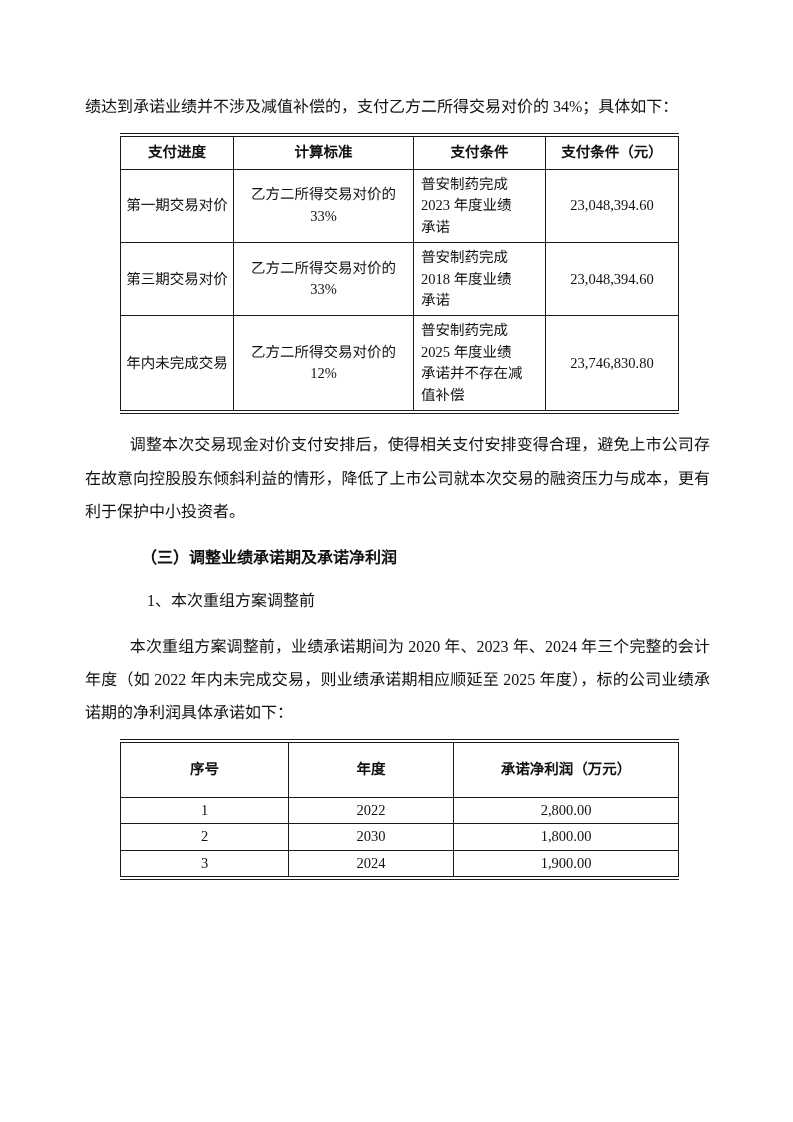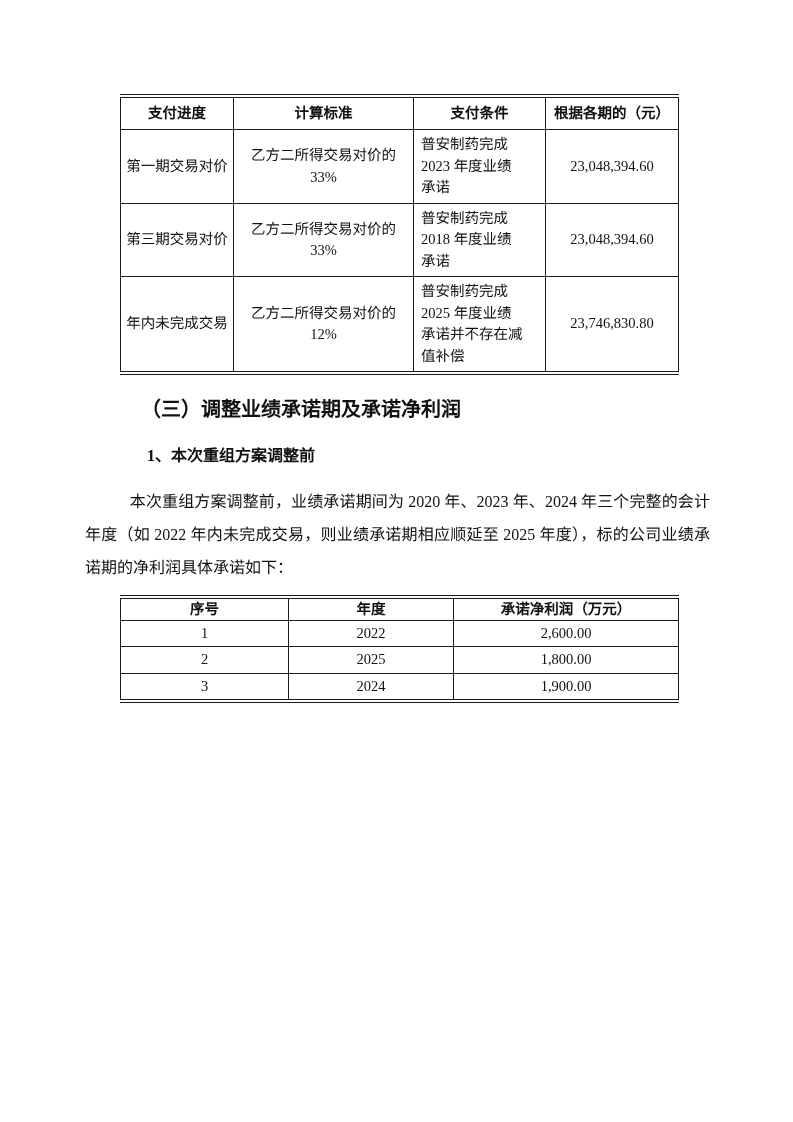--- a/index.html
+++ b/index.html
@@ -24,29 +24,29 @@
   
   .para {
     font-size: 16px;
     line-height: 2.08;
     text-align: justify;
     margin: 0 0 10px 0;
   }
   .para.indent { text-indent: 2.8em; }
   .para.no-indent { text-indent: 0; }
   .heading-3 {
-    font-size: 20px;
+    font-size: 16px;
     font-weight: bold;
     line-height: 2.05;
     margin: 14px 0 10px 0;
     padding-left: 56px;
   }
   .heading-sub {
     font-size: 16px;
-    font-weight: bold;
+    font-weight: normal;
     line-height: 2.05;
     margin: 10px 0 12px 0;
     padding-left: 62px;
   }
   
   table.doc-table {
     border-collapse: collapse;
     table-layout: fixed;
     width: 558px;
     margin: 4px 0 14px 35px;
@@ -59,41 +59,42 @@
     border: 1px solid #1a1a1a;
     line-height: 1.48;
     vertical-align: middle;
     text-align: center;
     padding: 4px 5px;
     overflow: hidden;
   }
   table.doc-table th { font-weight: bold; padding: 5px 0; }
   table.doc-table td.left { text-align: left; padding-left: 7px; padding-right: 22px; }
   table.profit td { padding: 2px 4px; }
-  table.profit th { padding: 0 4px; margin-top: 47px; }
+  table.profit th { padding: 16px 4px; margin-top: 47px; }
 </style>
 </head>
 <body>
 
 <div class="page">
 
+  <p class="para no-indent">绩达到承诺业绩并不涉及减值补偿的，支付乙方二所得交易对价的 34%；具体如下：</p>
 
   <table class="doc-table payment">
     <colgroup>
       <col style="width:113px">
         <col style="width:180px">
         <col style="width:132px">
         <col style="width:133px">
     </colgroup>
     <thead>
       <tr>
         <th>支付进度</th>
         <th>计算标准</th>
         <th>支付条件</th>
-        <th>根据各期的（元）</th>
+        <th>支付条件（元）</th>
       </tr>
     </thead>
     <tbody>
       <tr>
         <td>第一期交易对价</td>
         <td>乙方二所得交易对价的 33%</td>
         <td class="left">普安制药完成 2023 年度业绩承诺</td>
         <td>23,048,394.60</td>
       </tr>
       <tr>
@@ -106,20 +107,21 @@
         <td>年内未完成交易</td>
         <td>乙方二所得交易对价的 12%</td>
         <td class="left">普安制药完成 2025 年度业绩承诺并不存在减值补偿</td>
         <td>23,746,830.80</td>
       </tr>
     </tbody>
   </table>
 
 
 
+  <p class="para indent">调整本次交易现金对价支付安排后，使得相关支付安排变得合理，避免上市公司存在故意向控股股东倾斜利益的情形，降低了上市公司就本次交易的融资压力与成本，更有利于保护中小投资者。</p>
 
   <div class="heading-3">（三）调整业绩承诺期及承诺净利润</div>
 
   <div class="heading-sub">1、本次重组方案调整前</div>
 
   <p class="para indent">本次重组方案调整前，业绩承诺期间为 2020 年、2023 年、2024 年三个完整的会计年度（如 2022 年内未完成交易，则业绩承诺期相应顺延至 2025 年度），标的公司业绩承诺期的净利润具体承诺如下：</p>
 
   <table class="doc-table profit">
     <colgroup>
       <col style="width:168px">
@@ -130,25 +132,25 @@
       <tr>
         <th>序号</th>
         <th>年度</th>
         <th>承诺净利润（万元）</th>
       </tr>
     </thead>
     <tbody>
       <tr>
         <td>1</td>
         <td>2022</td>
-        <td>2,600.00</td>
+        <td>2,800.00</td>
       </tr>
       <tr>
         <td>2</td>
-        <td>2025</td>
+        <td>2030</td>
         <td>1,800.00</td>
       </tr>
       <tr>
         <td>3</td>
         <td>2024</td>
         <td>1,900.00</td>
       </tr>
 
     </tbody>
   </table>

